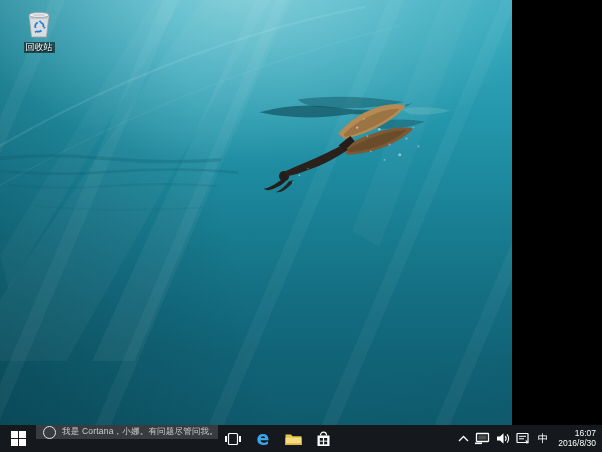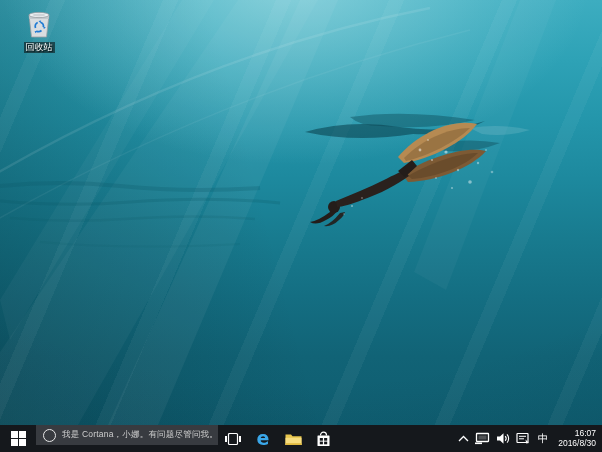--- a/index.html
+++ b/index.html
@@ -2,21 +2,21 @@
 <html><head>
 <meta charset="utf-8">
 <style>
   * { margin:0; padding:0; box-sizing:border-box; }
   html,body { width:602px; height:452px; overflow:hidden; }
   body { font-family:"Liberation Sans","DejaVu Sans",sans-serif; }
 
   .screen { position:relative; width:602px; height:452px; background:#000; }
 
   
-  .desktop { position:absolute; left:0; top:0; width:602px; height:425px; overflow:hidden; }
+  .desktop { position:absolute; left:0; top:0; width:512px; height:425px; overflow:hidden; }
   .wallpaper {
     position:absolute; inset:0;
     background:
       radial-gradient(ellipse 420px 260px at 49% -4%, rgba(201,240,243,0.50), rgba(160,220,228,0.22) 45%, rgba(160,220,228,0) 70%),
       radial-gradient(ellipse 900px 620px at 50% 10%, rgba(0,0,0,0) 55%, rgba(3,44,56,0.30) 100%),
       linear-gradient(75deg, rgba(4,48,58,0.38), rgba(4,48,58,0) 45%),
       linear-gradient(180deg, #3dadc0 0%, #2ea2b6 14%, #2496ab 28%, #1d899e 42%, #187b8f 56%, #146e82 70%, #116376 84%, #0f5d70 100%);
   }
   .rays {
     position:absolute; inset:0;
@@ -39,21 +39,21 @@
   }
 
   
   .taskbar {
     position:absolute; left:0; bottom:0; width:602px; height:27px;
     background:#15181c; display:flex; align-items:stretch;
   }
   .tb-btn { display:flex; align-items:center; justify-content:center; height:27px; }
   .start-btn { width:36px; }
   .search-box {
-    width:182px; margin:0; height:20px; background:#383b40;
+    width:182px; margin:0; height:14px; background:#383b40;
     display:flex; align-items:center; padding:0 6px 0 7px; overflow:hidden;
   }
   .cortana-ring {
     width:13px; height:13px; border:1.6px solid #e8e8e8; border-radius:50%;
     flex:0 0 auto; margin-right:6px;
   }
   .search-text { font-size:8.5px; color:#cfcfcf; white-space:nowrap; letter-spacing:0.2px; }
   .icon-btn { width:30px; }
 
   .tray { margin-left:auto; display:flex; align-items:center; height:27px; }

